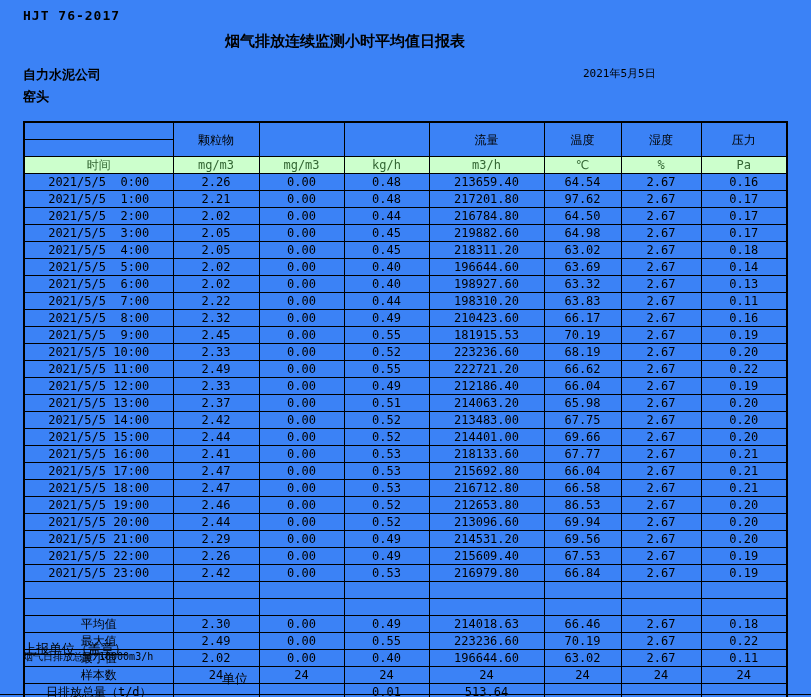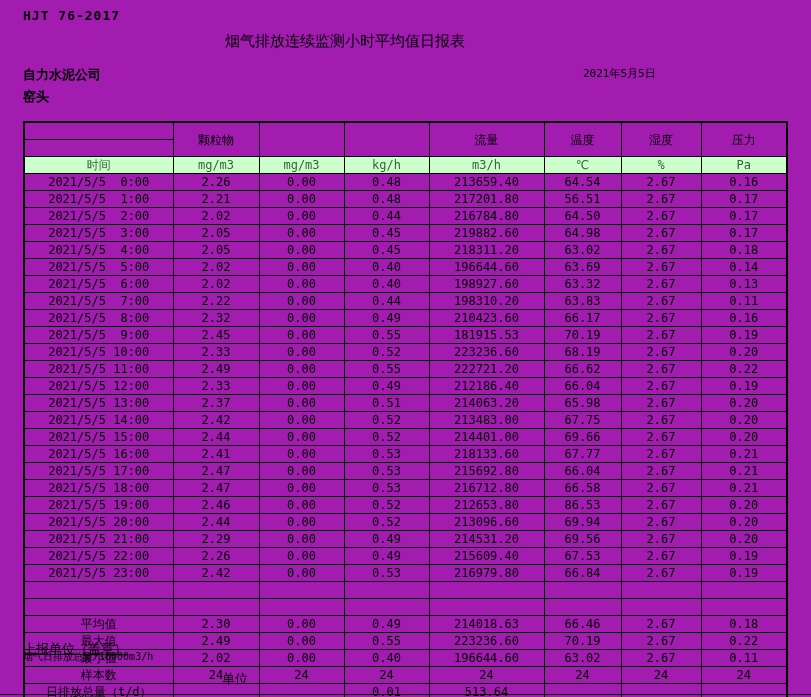--- a/index.html
+++ b/index.html
@@ -1,20 +1,20 @@
 <!DOCTYPE html>
 <html><head>
 <meta charset="utf-8">
 <style>
   html,body{margin:0;padding:0;background:#fff;}
-  #page{position:relative;width:811px;height:697px;background:#a21caf;
+  #page{position:relative;width:811px;height:697px;background:#3b82f6;
         font-family:"DejaVu Sans Mono","DejaVu Sans",monospace;color:#000;}
   .abs{position:absolute;}
   #doc-code{left:23px;top:8px;font-size:13px;font-weight:bold;letter-spacing:1px;}
-  #doc-title{left:0;top:32px;width:690px;text-align:center;font-size:15px;font-weight:normal;}
+  #doc-title{left:0;top:32px;width:690px;text-align:center;font-size:15px;font-weight:bold;}
   #company{left:23px;top:66px;font-size:13px;font-weight:bold;text-align:center;}
   #report-date{left:583px;top:66px;font-size:11px;}
   #station{left:23px;top:88px;font-size:13px;font-weight:bold;}
 
   #report-table{position:absolute;left:23px;top:121px;width:764px;
         border-collapse:collapse;table-layout:fixed;border:2px solid #000;
         font-size:12px;}
   #report-table td,#report-table th{border:1px solid #000;text-align:center;
         padding:0;height:16px;line-height:16px;white-space:pre;overflow:hidden;
         font-weight:normal;font-size:12px;}
@@ -93,21 +93,21 @@
           <td>64.54</td>
           <td>2.67</td>
           <td>0.16</td>
         </tr>
         <tr>
           <td>2021/5/5  1:00</td>
           <td>2.21</td>
           <td>0.00</td>
           <td>0.48</td>
           <td>217201.80</td>
-          <td>56.51</td>
+          <td>97.62</td>
           <td>2.67</td>
           <td>0.17</td>
         </tr>
         <tr>
           <td>2021/5/5  2:00</td>
           <td>2.02</td>
           <td>0.00</td>
           <td>0.44</td>
           <td>216784.80</td>
           <td>64.50</td>

